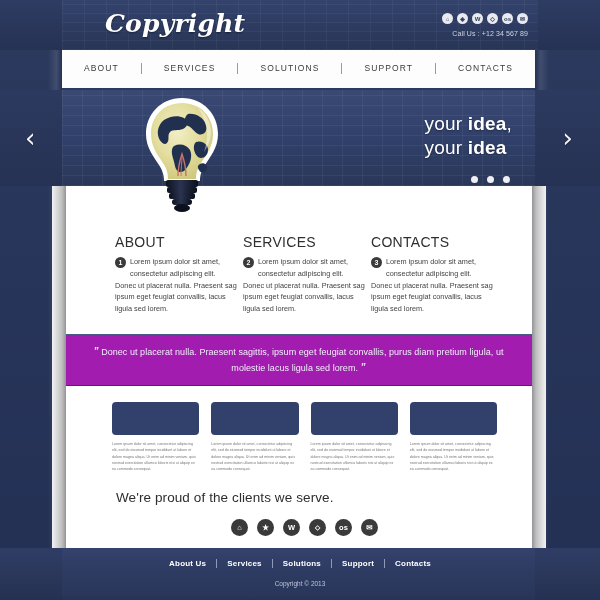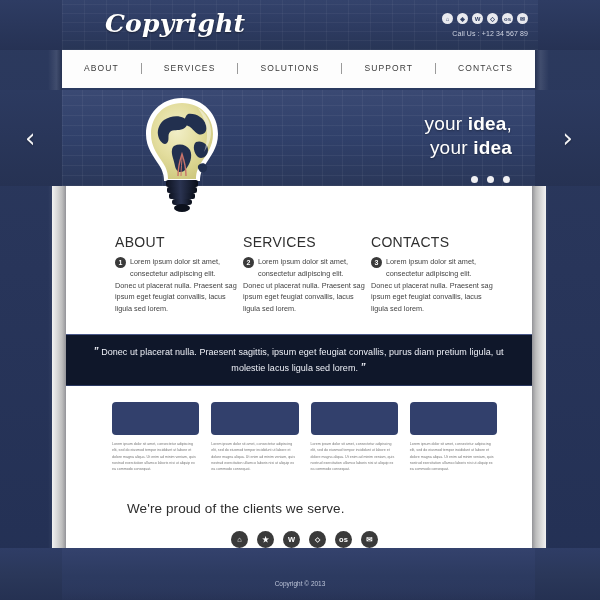--- a/index.html
+++ b/index.html
@@ -67,21 +67,21 @@
       repeating-linear-gradient(0deg,rgba(255,255,255,.05) 0 1px,rgba(255,255,255,0) 1px 10px),
       linear-gradient(180deg,#3a4973 0%,#30406a 50%,#2a3759 100%);}
   .hero .edgeL,.hero .edgeR{position:absolute;top:0;bottom:0;width:62px;
     background:linear-gradient(180deg,#2c3a60 0%,#263253 100%);}
   .hero .edgeL{left:0;} .hero .edgeR{right:0;width:65px;}
   .arrow{position:absolute;top:50%;transform:translateY(-50%);color:#fff;font-size:26px;
     line-height:1;font-family:"DejaVu Sans",sans-serif;opacity:.95;cursor:pointer;
     text-shadow:0 1px 2px rgba(0,0,0,.4);}
   .arrow.l{left:25px;} .arrow.r{right:27px;}
 
-  .heroText{position:absolute;right:88px;top:22px;text-align:right;color:#fff;
+  .heroText{position:absolute;right:88px;top:22px;color:#fff;
     font-size:19px;line-height:1.25;letter-spacing:.2px;
     text-shadow:0 1px 2px rgba(0,0,0,.35);}
   .heroText b{font-weight:bold;}
   .dots{position:absolute;right:90px;top:86px;display:flex;gap:9px;}
   .dots i{width:7px;height:7px;border-radius:50%;background:#f0f0f3;display:block;}
 
   
   .bulb{position:absolute;left:140px;top:96px;width:84px;height:120px;z-index:4;}
 
   
@@ -90,36 +90,36 @@
   
   .cols{position:absolute;left:53px;top:48px;right:36px;display:flex;gap:0;}
   .col{width:122px;margin-right:6px;}
   .col h3{margin:0 0 6px 0;font-size:14px;font-weight:normal;color:#2f2f2f;letter-spacing:.3px;}
   .colbody{position:relative;font-size:7.3px;line-height:1.62;color:#444;}
   .num{float:left;width:11px;height:11px;border-radius:50%;background:#3a3a3a;color:#fff;
     font-size:7px;font-weight:bold;display:flex;align-items:center;justify-content:center;
     margin:1px 4px 0 0;}
 
   
-  .quote{position:absolute;left:0;right:0;top:148px;height:50px;background:#0f172a;
+  .quote{position:absolute;left:0;right:0;top:148px;height:50px;background:#a21caf;
     border-top:1px solid #4a5888;border-bottom:1px solid #2c3a62;
     display:flex;align-items:center;justify-content:center;}
   .quote p{margin:0;color:#eef0f7;font-size:9px;line-height:1.6;text-align:center;
     max-width:420px;letter-spacing:.05px;}
   .qm{font-weight:bold;font-style:italic;font-size:10px;}
 
   
   .thumbs{position:absolute;left:50px;right:38px;top:216px;display:flex;gap:12px;}
   .thumb{width:90px;}
   .thumb .box{height:33px;background:#32406c;border-radius:4px;}
   .thumb .cap{margin-top:6px;font-size:3.6px;line-height:1.75;color:#777;}
 
   
   .clients{position:absolute;left:50px;right:38px;top:300px;}
-  .clients h2{margin:15px;font-size:13.5px;font-weight:normal;color:#2d2d2d;letter-spacing:.1px;}
+  .clients h2{margin:4px;font-size:13.5px;font-weight:normal;color:#2d2d2d;letter-spacing:.1px;}
   .logos{margin-top:14px;display:flex;justify-content:center;gap:9px;}
   .logo{width:17px;height:17px;border-radius:50%;background:#3a3a3a;color:#fff;
     display:flex;align-items:center;justify-content:center;font-size:7.5px;font-weight:bold;}
 
   
   .footer{position:absolute;left:0;right:0;bottom:0;height:52px;
     background:linear-gradient(180deg,#2f3d66 0%,#2a3759 55%,#253152 100%);z-index:5;}
   .footer .center{position:absolute;left:62px;right:65px;top:0;bottom:0;
     background:linear-gradient(180deg,#34426d 0%,#2c3a60 55%,#27335608 100%),linear-gradient(180deg,#34426d,#273356);}
   .fnav{position:absolute;left:0;right:0;top:11px;display:flex;align-items:center;
@@ -290,16 +290,27 @@
       </div>
     </div>
 
   </div>
 
   <div class="gutter l"></div>
   <div class="gutter r"></div>
 
   <div class="footer">
     <div class="center"></div>
+    <div class="fnav">
+      <a href="#">About Us</a>
+      <span class="sep"></span>
+      <a href="#">Services</a>
+      <span class="sep"></span>
+      <a href="#">Solutions</a>
+      <span class="sep"></span>
+      <a href="#">Support</a>
+      <span class="sep"></span>
+      <a href="#">Contacts</a>
+    </div>
     <div class="copy">Copyright © 2013</div>
   </div>
 
 </div>
 
 </body></html>

